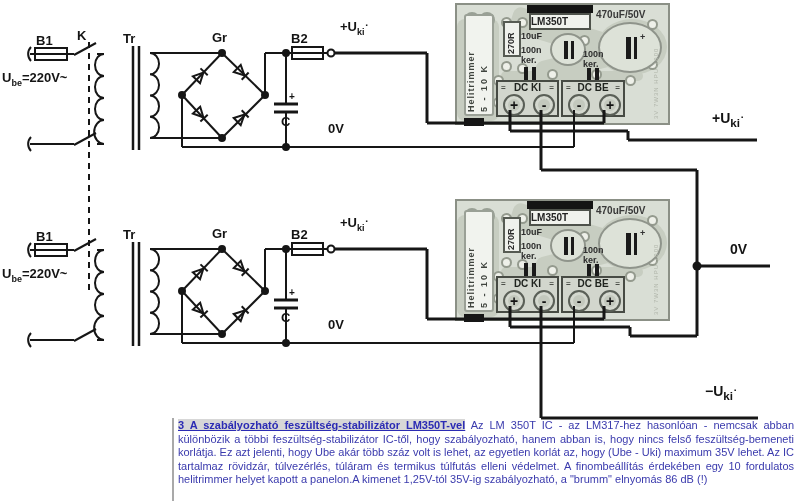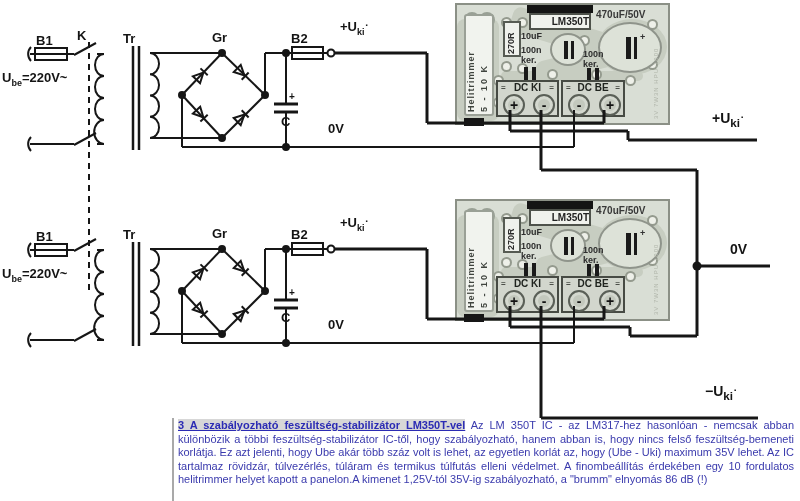--- a/index.html
+++ b/index.html
@@ -22,21 +22,21 @@
            border:2px solid #9aa096;border-radius:3px;box-sizing:border-box;}
   .vtext{writing-mode:vertical-rl;transform:rotate(180deg);font-weight:bold;color:#3f443e;
          font-size:9px;position:absolute;letter-spacing:1px;}
   .trimmer .t1{left:0px;top:2px;height:94px;}
   .trimmer .t2{left:13px;top:6px;height:90px;letter-spacing:2px;}
   .res270{position:absolute;left:46px;top:16px;width:18px;height:36px;background:#eff1ec;
           border:2px solid #565b53;box-sizing:border-box;}
   .res270 .vtext{left:1px;top:1px;height:30px;color:#2c2c2c;letter-spacing:0;}
   .icbar{position:absolute;left:70px;top:0px;width:66px;height:8px;background:#141414;}
   .icbox{position:absolute;left:72px;top:8px;width:62px;height:17px;background:#f0f2ed;
-         border:2px solid #4e524b;box-sizing:border-box;text-align:right;
+         border:2px solid #4e524b;box-sizing:border-box;text-align:left;
          font-weight:bold;font-size:10px;color:#222;line-height:13px;}
   .bigcaplbl{position:absolute;left:139px;top:4px;font-weight:bold;font-size:10px;color:#383838;}
   .bigcap{position:absolute;left:141px;top:17px;width:64px;height:51px;border:2px solid #8f948b;
           border-radius:50%;background:#dde2d8;box-sizing:border-box;}
   .smallcap{position:absolute;left:93px;top:28px;width:36px;height:33px;border:2px solid #8f948b;
             border-radius:50%;background:#dde2d8;box-sizing:border-box;}
   .bars b{position:absolute;background:#1a1a1a;}
   .cplus{position:absolute;font-weight:bold;font-size:9px;color:#333;}
   .cap10lbl{position:absolute;left:64px;top:26px;font-weight:bold;font-size:9px;color:#2e2e2e;}
   .c100{position:absolute;font-weight:bold;font-size:9px;color:#2e2e2e;line-height:10px;}

